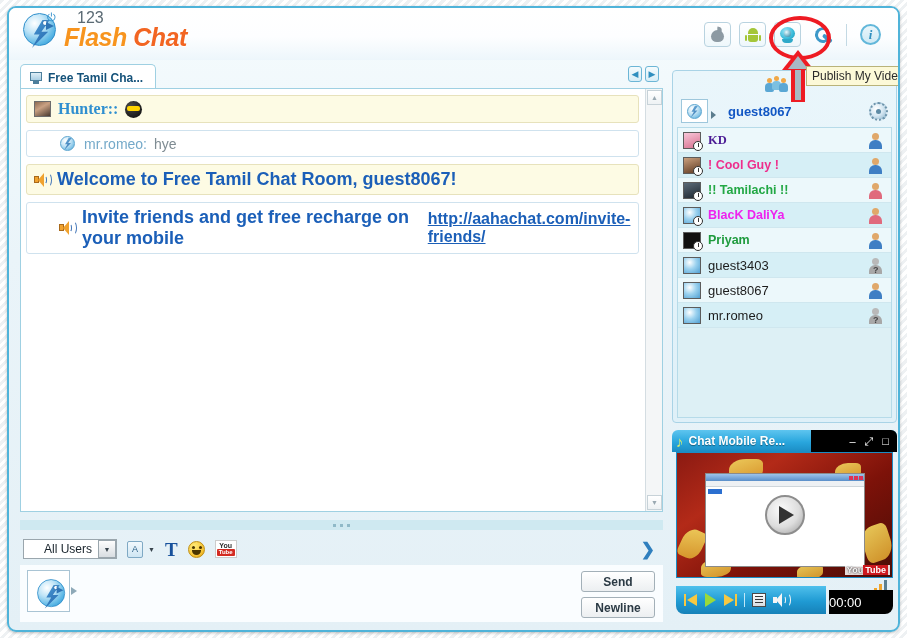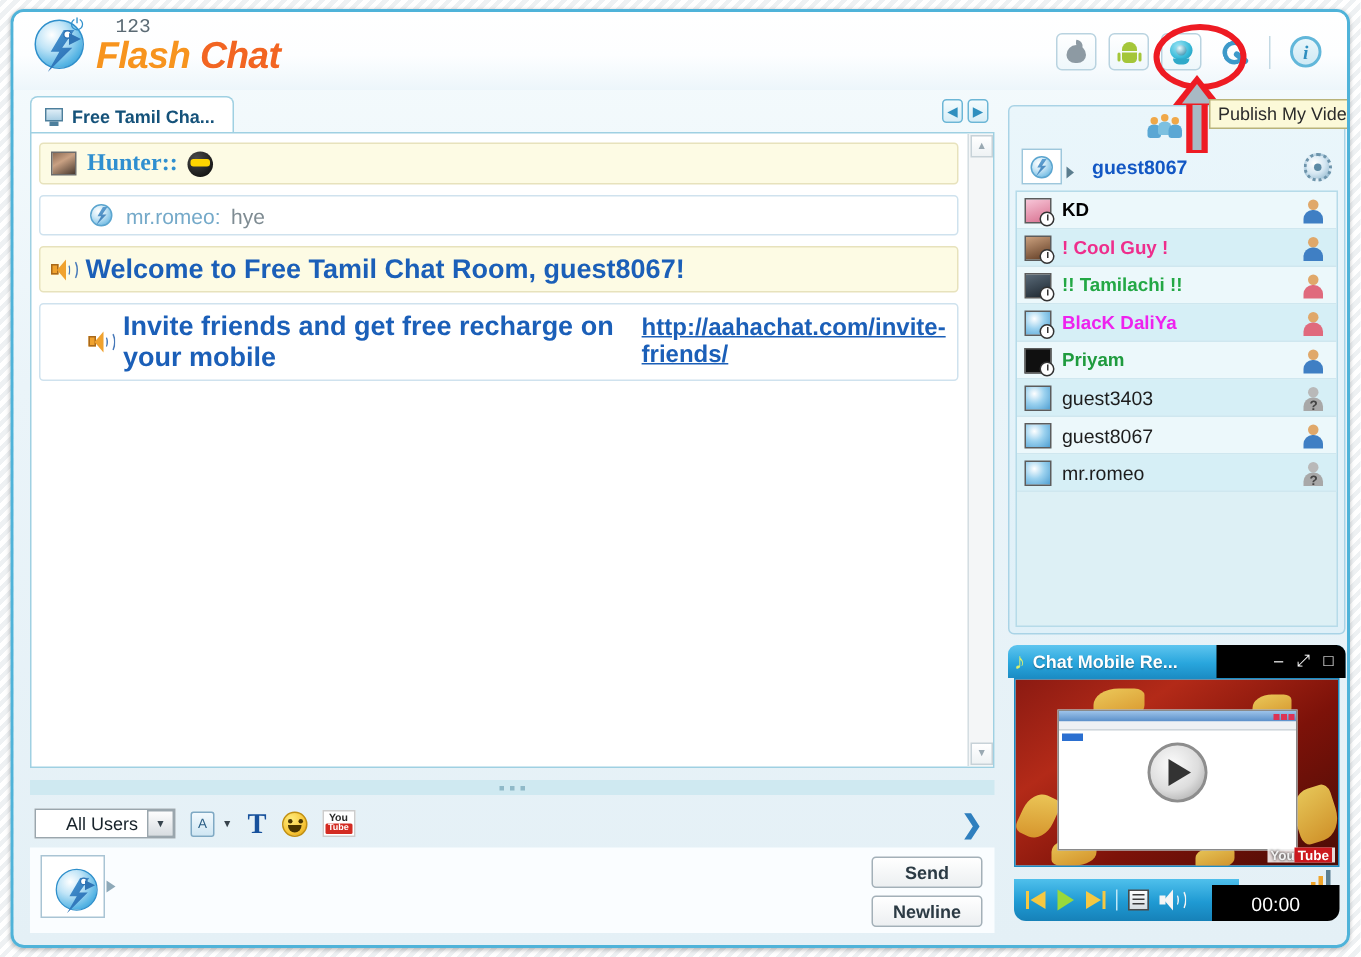--- a/index.html
+++ b/index.html
@@ -51,21 +51,21 @@
   }
   .bird-logo .bolt {
     position: absolute; left: 8px; top: 9px; width: 24px; height: 28px;
     background: linear-gradient(140deg, #4f9fd8, #1e5ea8);
     clip-path: polygon(56% 0%, 20% 52%, 44% 52%, 12% 100%, 80% 42%, 52% 42%, 86% 0%);
   }
   .bird-logo .waves {
     position: absolute; left: 26px; top: 0px; font-size: 11px; color: #2f8fcb;
   }
   #brand-text { margin-left: 3px; margin-top: 1px; }
-  #brand-123 { font-size: 13px; color: #5a6a74; font-family: Liberation Mono, monospace; display:block; line-height: 12px; margin-left: 13px;}
+  #brand-123 { font-size: 16px; color: #5a6a74; font-family: Liberation Sans, sans-serif; display:block; line-height: 12px; margin-left: 13px;}
   #brand-name {
     font-size: 25px; font-weight: bold; font-style: italic;
     font-family: "Liberation Sans", sans-serif;
     display: block; line-height: 26px; letter-spacing: -.5px;
   }
   #brand-flash { color: #f7941e; text-shadow: 0 1px 0 #fff; }
   #brand-chat  { color: #f26522; text-shadow: 0 1px 0 #fff; }
 
   #toolbar { position: absolute; right: 14px; top: 14px; display: flex; align-items: center; gap: 8px; }
   .tb-btn {
@@ -506,23 +506,23 @@
   #vp-controls {
     position: absolute; left: 0; top: 150px; width: 225px; height: 38px;
   }
   #vp-ctrl-left {
     position: absolute; left: 4px; top: 6px; width: 150px; height: 28px;
     background: linear-gradient(180deg,#4fc0ec 0%, #1f9ad3 55%, #1681b8 100%);
     border-radius: 0 0 0 8px;
     display: flex; align-items: center; gap: 7px; padding: 0 8px;
   }
   #vp-ctrl-right {
-    position: absolute; right: 4px; top: 10px; width: 85px; height: 24px;
+    position: absolute; right: 4px; top: 10px; width: 64px; height: 24px;
     background: #000000; border-radius: 0 0 8px 0;
-    display:flex; align-items:center; justify-content:center;
+    display:flex; align-items:center; justify-content:flex-start;
   }
   #vp-time { color: #ffffff; font-size: 13px; font-family: "Liberation Sans", sans-serif; }
   .vp-c { cursor: pointer; position: relative; }
   .prev-i, .next-i { width:14px; height:12px; position:relative; }
   .prev-i::before { content:""; position:absolute; left:0; top:0; width:2px; height:12px; background:#f5c842; }
   .prev-i::after  { content:""; position:absolute; left:3px; top:0; width:0;height:0;
     border-right: 10px solid #f5c842; border-top:6px solid transparent; border-bottom:6px solid transparent; }
   .next-i::before { content:""; position:absolute; right:0; top:0; width:2px; height:12px; background:#f5c842; }
   .next-i::after  { content:""; position:absolute; right:3px; top:0; width:0;height:0;
     border-left: 10px solid #f5c842; border-top:6px solid transparent; border-bottom:6px solid transparent; }
@@ -710,21 +710,21 @@
       <div id="ul-me-caret"></div>
       <span id="ul-me-name">guest8067</span>
       <span id="gear-icon"></span>
     </div>
 
     <div id="ul-rows">
         <div class="ul-row">
           <span class="ul-av" style="background:linear-gradient(160deg,#f7c6d8,#d8708f);">
             <span class="clock"></span>
           </span>
-          <span class="ul-name" style="color: #000000;">KD</span>
+          <span class="ul-name" style="color: #4c1d95; font-family: Liberation Serif, serif;">KD</span>
           <span class="ul-gender g-male">
             <span class="head"></span>
             <span class="body"></span>
           </span>
         </div>
         <div class="ul-row">
           <span class="ul-av" style="background:linear-gradient(160deg,#caa07e,#5e3a22);">
             <span class="clock"></span>
           </span>
           <span class="ul-name" style="color: rgb(238, 46, 140);">! Cool Guy !</span>

